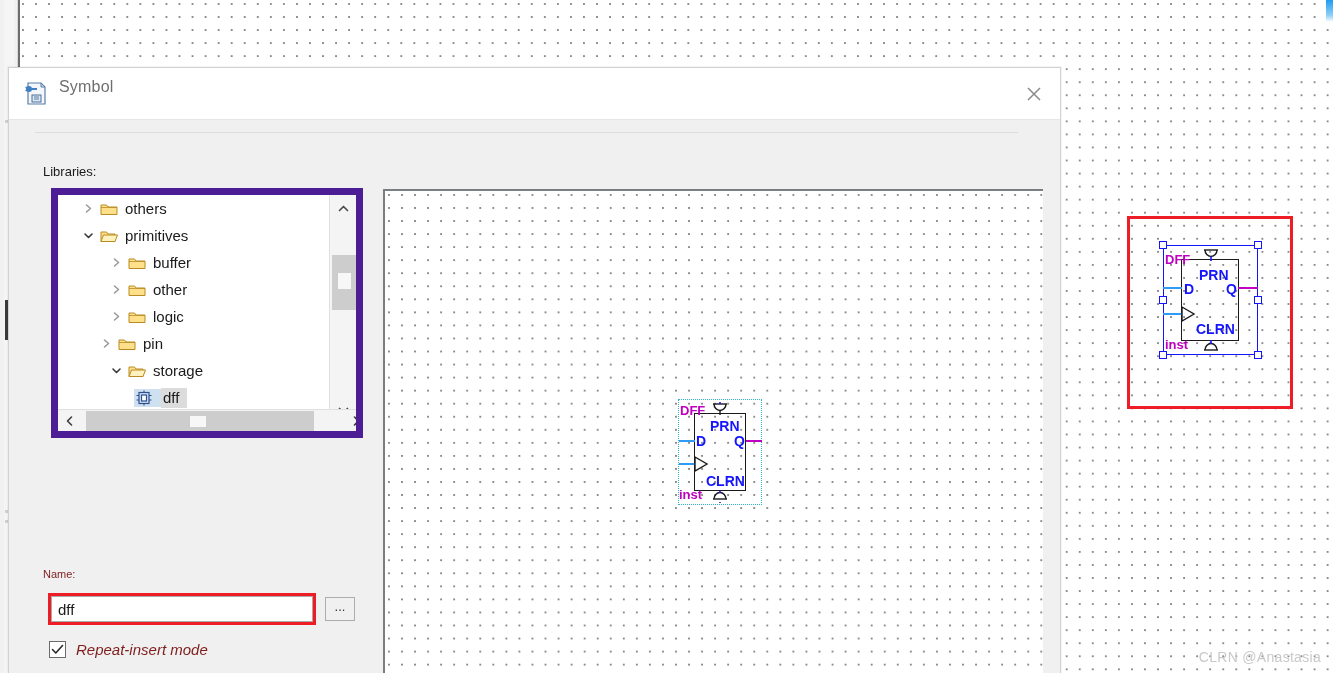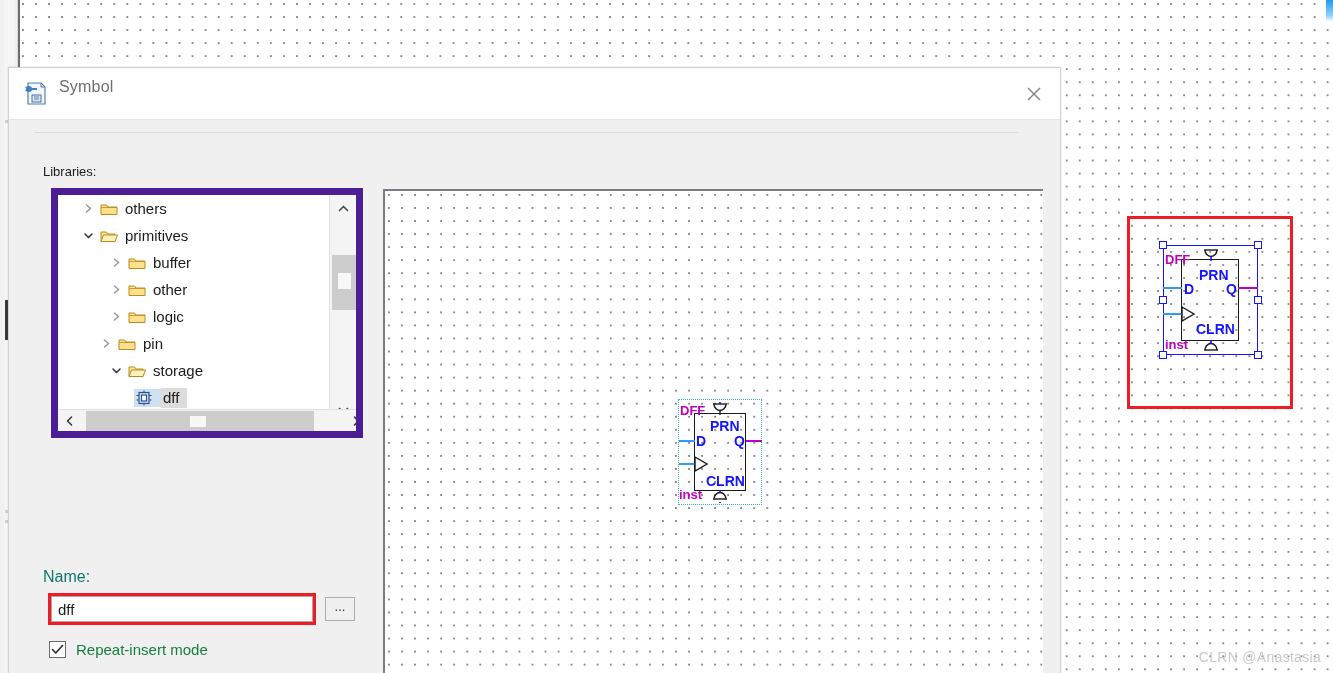--- a/index.html
+++ b/index.html
@@ -225,21 +225,21 @@
     width: 228px; height: 20px;
     background: #cdcdcd;
   }
   .tree-hscroll .thumb .grip {
     position: absolute; left: 104px; top: 5px;
     width: 16px; height: 11px; background: #f7f7f7;
   }
 
   .lbl-name {
     position: absolute; left: 34px; top: 448px;
-    font-size: 16px; color: #0f766e;
+    font-size: 11px; color: #7f1d1d;
   }
   .name-input-wrap {
     position: absolute; left: 39px; top: 473px;
     width: 268px; height: 32px;
     border: 3px solid #ee1c25;
     background: #ffffff;
   }
   .name-input {
     position: absolute; left: 0; top: 0;
     width: 100%; height: 100%;
@@ -269,21 +269,21 @@
   }
   .check-row .box {
     width: 17px; height: 17px;
     border: 1px solid #6b6b6b;
     background: #ffffff;
     margin-right: 10px;
     position: relative;
     flex: 0 0 auto;
   }
   .check-row .box svg { position: absolute; left: 1px; top: 1px; }
-  .check-row .txt { color: #15803d; }
+  .check-row .txt { color: #7f1d1d; font-style: italic; }
 
   
   .preview {
     position: absolute;
     left: 374px; top: 69px;
     width: 660px; height: 543px;
     background: #ffffff;
     border: 2px solid #7a7e83;
     border-right: 0;
     border-bottom: 0;

